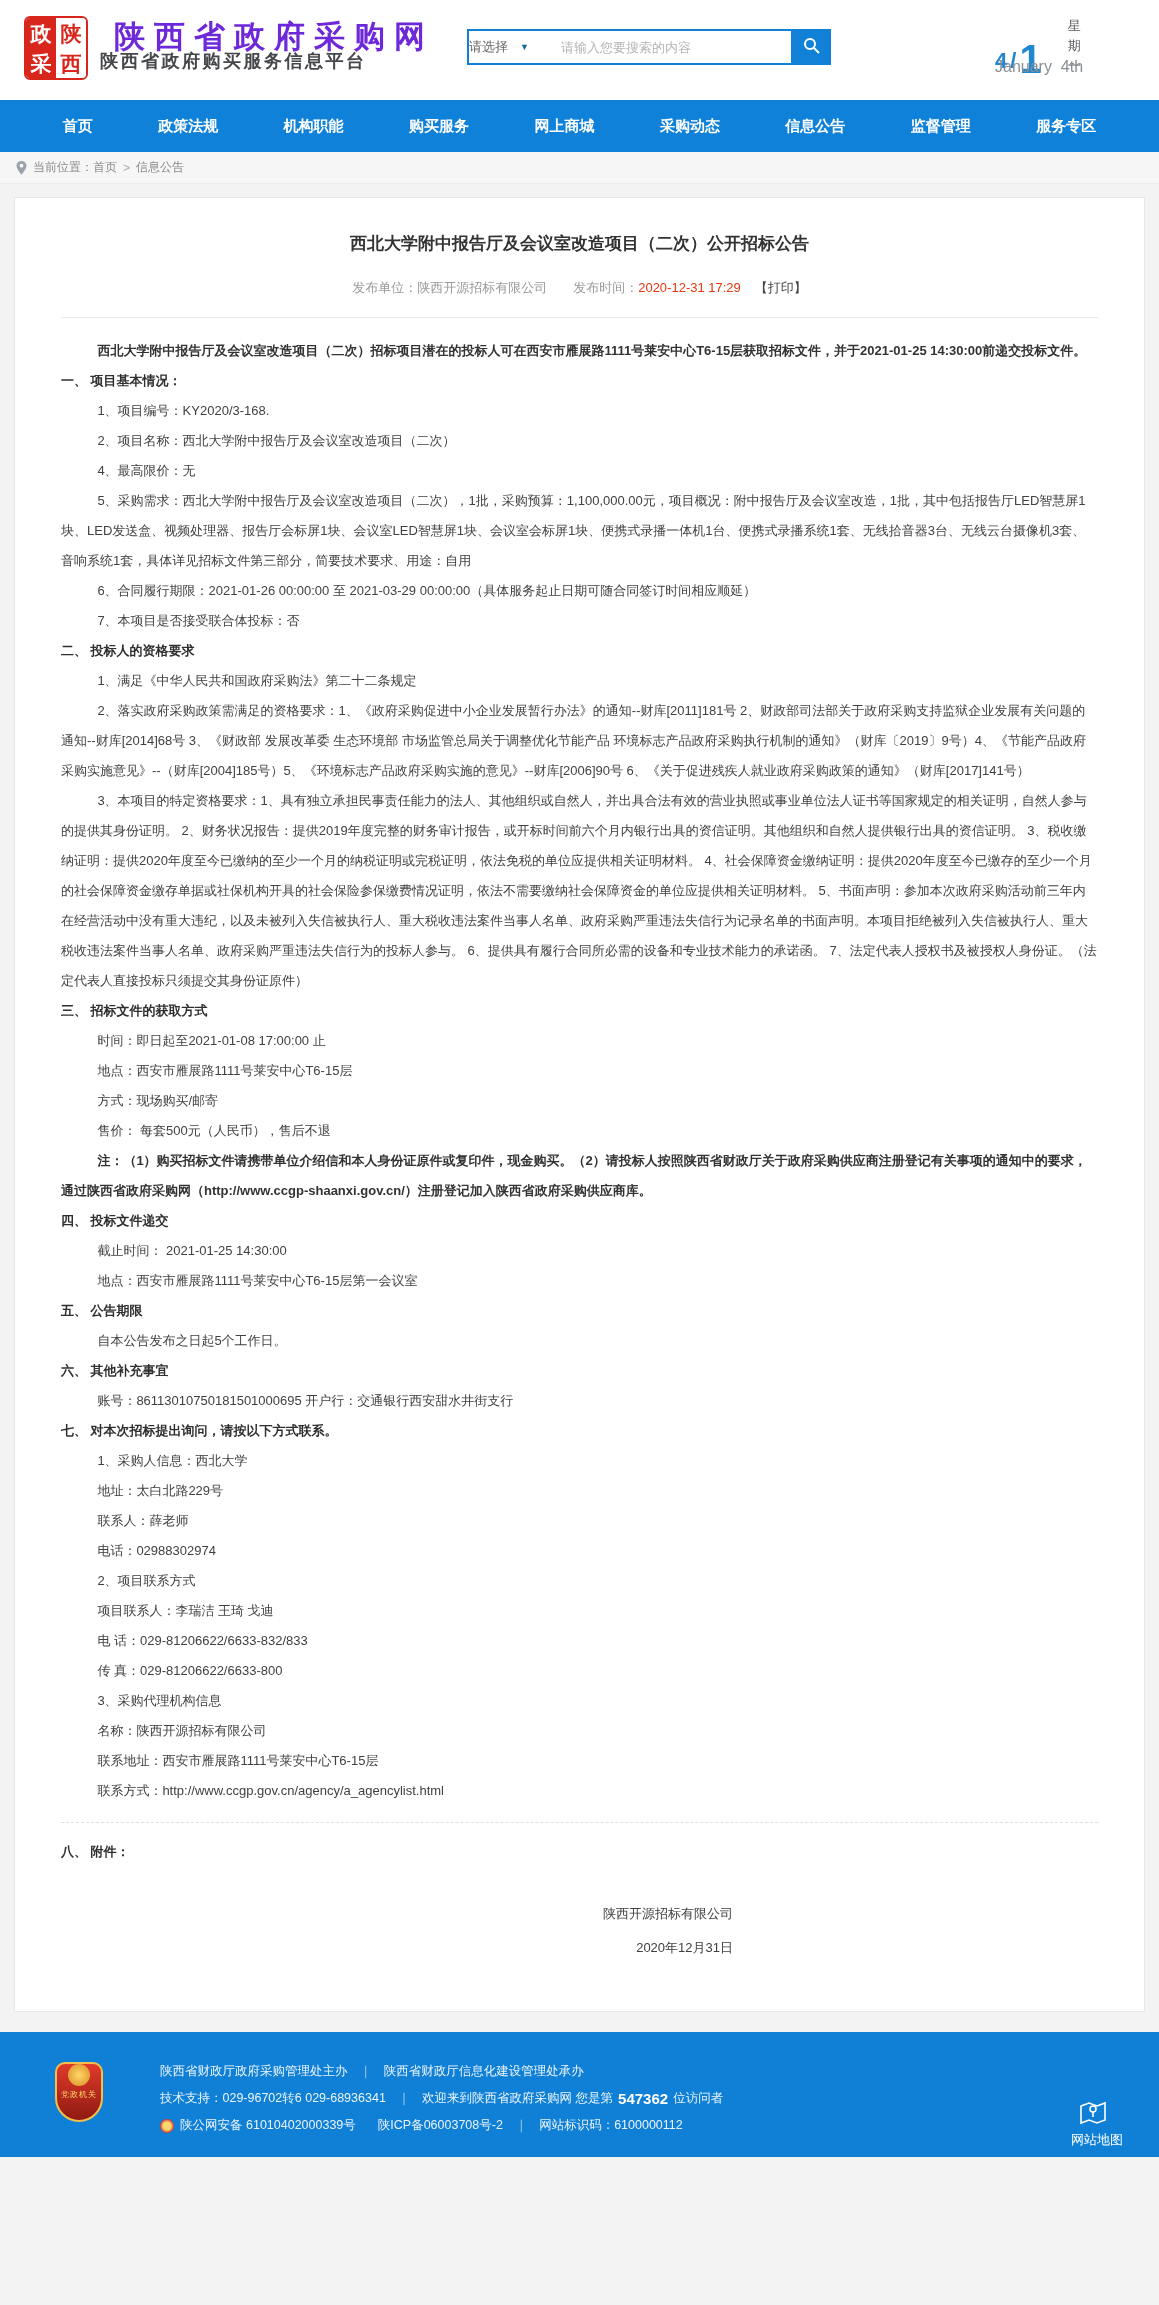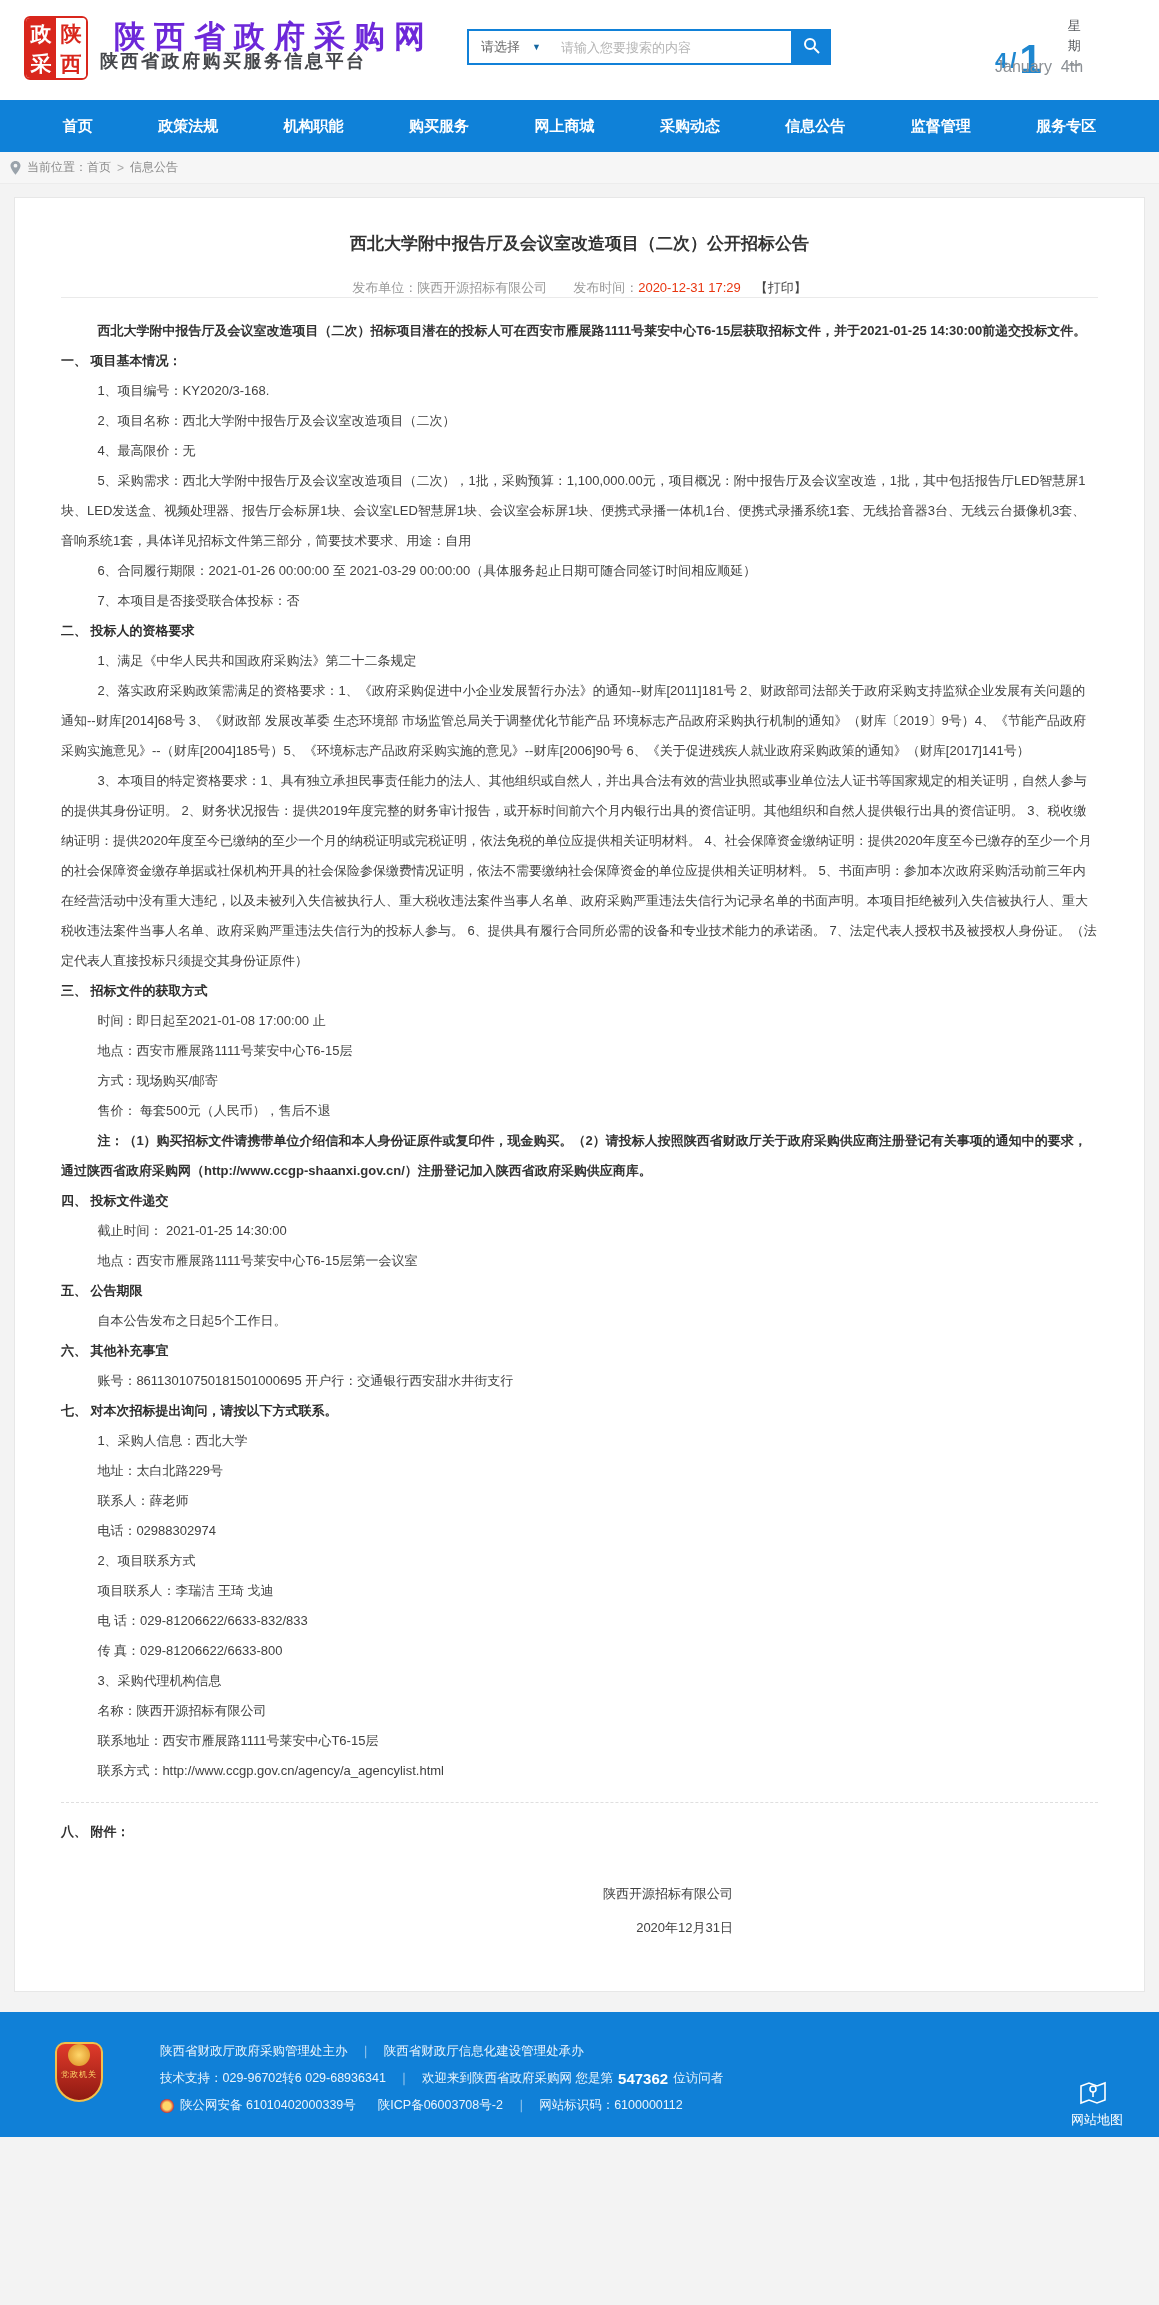--- a/index.html
+++ b/index.html
@@ -12,21 +12,21 @@
           display:grid; grid-template-columns:1fr 1fr; grid-template-rows:1fr 1fr;
           border:2px solid #d9261c; border-radius:6px; overflow:hidden; cursor:pointer; }
   .logo .cell { display:flex; align-items:center; justify-content:center; font-weight:bold; font-size:21px; line-height:1; }
   .logo .red   { background:#d9261c; color:#fff; }
   .logo .white { background:#fff; color:#d9261c; }
   .site-title { position:absolute; left:114px; top:16px; font-size:31px; font-weight:bold; color:#6d28d9; letter-spacing:9px; }
   .site-sub   { position:absolute; left:100px; top:49px; font-size:18px; font-weight:bold; color:#45474b; letter-spacing:2.5px; }
 
   .searchbar { position:absolute; left:467px; top:29px; width:364px; height:36px;
                border:2px solid #1181d8; background:#fff; display:flex; align-items:center; }
-  .search-select { width:92px; height:100%; display:flex; align-items:center; padding-left:12px; cursor:pointer; }
+  .search-select { width:92px; height:100%; display:flex; align-items:center; cursor:pointer; }
   .search-select .lbl { font-size:13px; color:#666; }
   .search-select .caret { margin-left:12px; font-size:9px; color:#1466a0; }
   .search-input { flex:1; height:100%; border:none; outline:none; font-size:13px; color:#333; }
   .search-input::placeholder { color:#b5b5b5; }
   .search-btn { width:40px; height:36px; margin:-2px -2px -2px 0; background:#1181d8; border:none; cursor:pointer;
                 display:flex; align-items:center; justify-content:center; }
 
   .datebox { position:absolute; left:995px; top:12px; display:flex; }
   .datebox .nums { display:flex; align-items:flex-end; }
   .datebox .mn { font-size:22px; font-weight:bold; color:#1e87d0; line-height:1; padding-bottom:4px; }
@@ -34,30 +34,30 @@
   .datebox .dn { font-size:40px; font-weight:bold; color:#1e87d0; line-height:0.85; }
   .datebox .eng { position:absolute; top:46px; left:0; font-size:16px; color:#8a8f94; white-space:nowrap; }
   .weekday { display:flex; flex-direction:column; align-items:center; margin-left:26px; margin-top:4px; }
   .weekday span { font-size:13px; color:#55585c; line-height:20px; }
 
   
   .nav { height:52px; background:#0f81d8; display:flex; align-items:center; justify-content:space-around; padding:0 30px; }
   .nav-item { color:#fff; font-size:15px; font-weight:bold; text-decoration:none; cursor:pointer; white-space:nowrap; }
 
   
-  .breadcrumb { height:32px; background:#f6f6f6; display:flex; align-items:center; padding-left:10px;
+  .breadcrumb { height:32px; background:#f6f6f6; display:flex; align-items:center; padding-left:16px;
                 font-size:12px; color:#8a8a8a; border-bottom:1px solid #ececec; }
   .breadcrumb .pin { margin-right:6px; display:inline-flex; }
   .breadcrumb a { color:#8a8a8a; text-decoration:none; cursor:pointer; }
   .breadcrumb .sep { margin:0 6px; color:#aaa; }
 
   
   .card { margin:13px 14px 0; background:#fff; border:1px solid #e7e7e7; padding:34px 46px 46px; }
   .art-title { text-align:center; font-size:17px; font-weight:bold; color:#333; }
-  .art-meta { text-align:center; font-size:13px; color:#9a9a9a; margin-top:24px; border-bottom:1px solid #eaeaea; }
+  .art-meta { text-align:center; font-size:13px; color:#9a9a9a; margin-top:24px; padding-bottom:20px; border-bottom:1px solid #eaeaea; }
   .art-meta .red { color:#e8350f; }
   .art-meta .gap { display:inline-block; width:26px; }
   .art-meta .print { color:#444; cursor:pointer; margin-left:14px; }
 
   .art-body { margin-top:18px; font-size:13px; color:#414141; }
   .para { line-height:30px; text-indent:2.8em; }
   .para.heading { font-weight:bold; text-indent:0; color:#2f2f2f; }
   .para.intro { font-weight:bold; color:#333; }
   .para.note  { font-weight:bold; color:#333; }
   .h-divider { border-top:1px dashed #dfdfdf; margin:16px 0 14px; }

